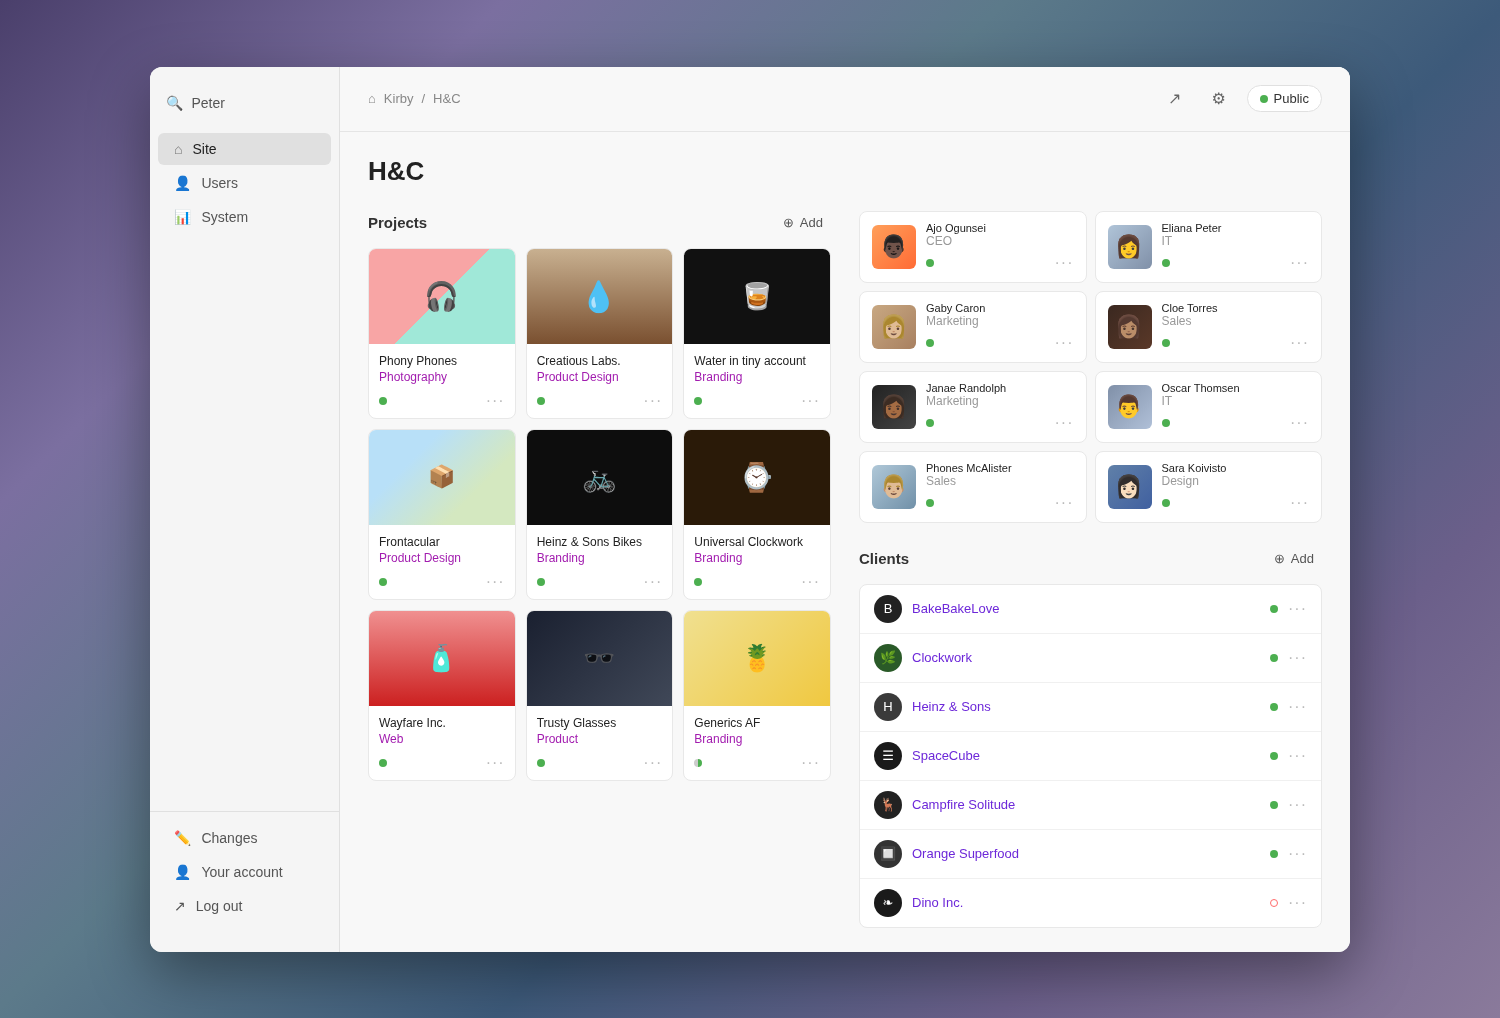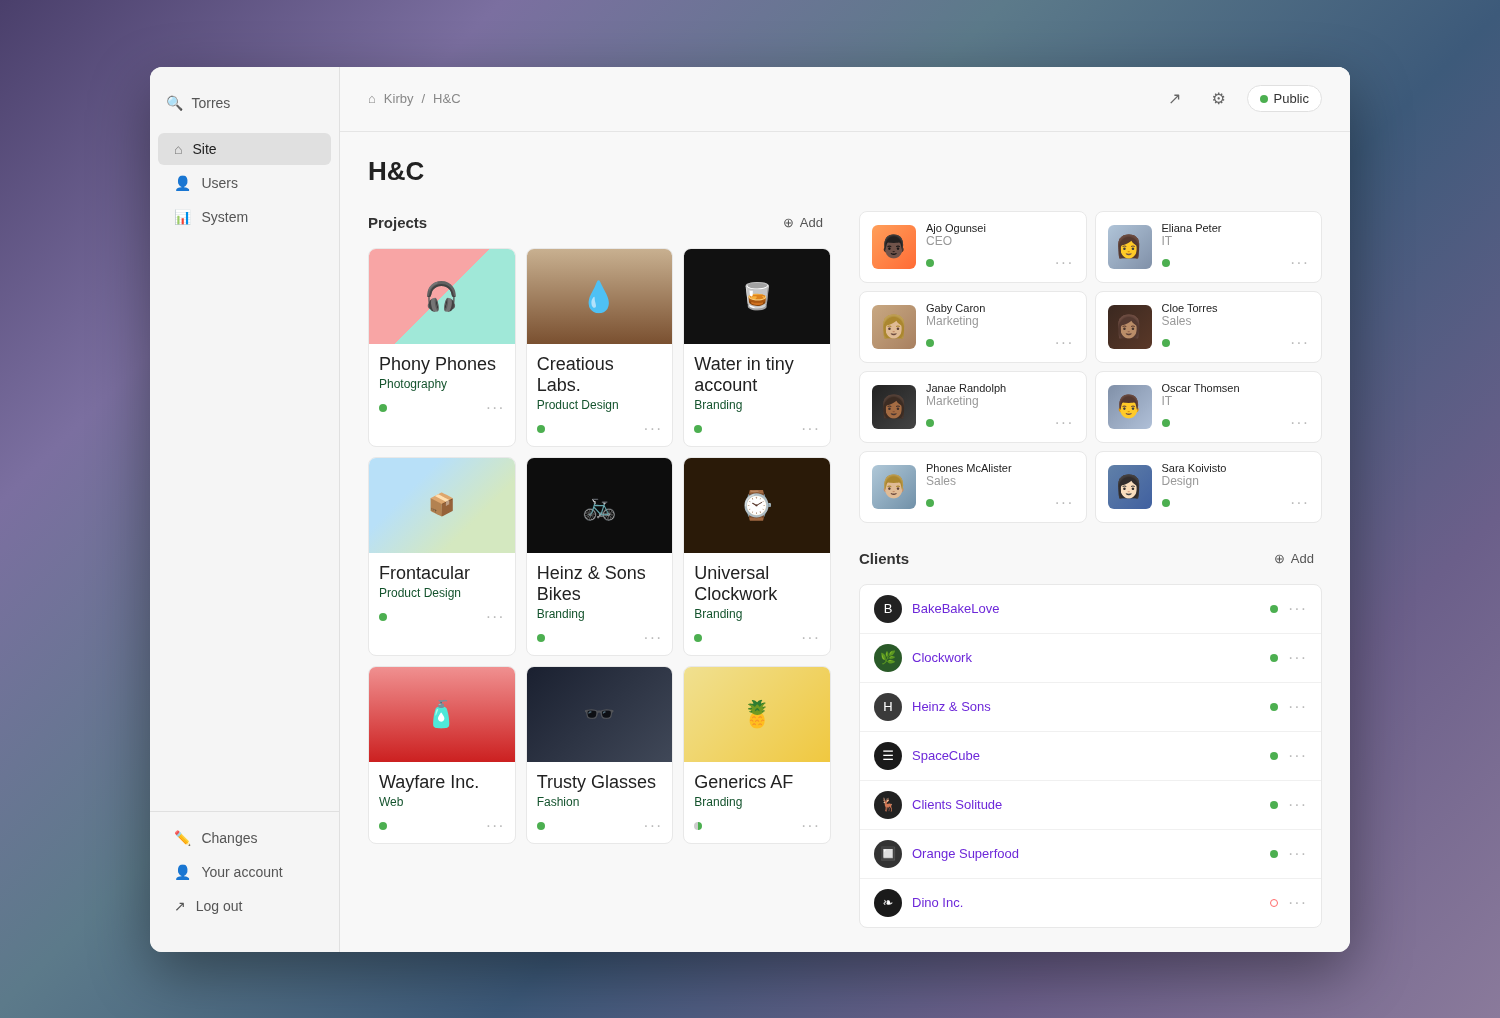--- a/index.html
+++ b/index.html
@@ -157,22 +157,22 @@
     .project-card {
       background: #fff;
       border-radius: 8px;
       overflow: hidden;
       cursor: pointer;
       border: 1px solid #e8e8e8;
     }
     .thumb-phony { background: linear-gradient(135deg, #f8a5a5 0%, #f8a5a5 50%, #a0e8d8 50%, #a0e8d8 100%); position: relative; }
     .thumb-phony::after { content: '🎧'; position: absolute; top: 50%; left: 50%; transform: translate(-50%,-50%); font-size: 28px; }
     .project-info { padding: 10px 10px 8px; }
-    .project-name { font-size: 18px; font-weight: 500; color: #222; margin-bottom: 2px; }
-    .project-type { font-size: 12px; color: #14532d; margin-bottom: 8px; }
+    .project-name { font-size: 12px; font-weight: 500; color: #222; margin-bottom: 2px; }
+    .project-type { font-size: 12px; color: #a21caf; margin-bottom: 8px; }
     .project-footer {
       display: flex;
       align-items: center;
       justify-content: space-between;
     }
     .dot-green { width: 8px; height: 8px; border-radius: 50%; background: #4CAF50; }
     .dot-half { width: 8px; height: 8px; border-radius: 50%; background: conic-gradient(#4CAF50 180deg, #ccc 180deg); }
     .more-btn { color: #bbb; font-size: 16px; cursor: pointer; letter-spacing: 1px; background: none; border: none; }
     
     .team-grid {
@@ -248,21 +248,21 @@
     .av-sara { background: linear-gradient(135deg, #6080a8 0%, #4060a0 100%); }
   </style>
 </head>
 <body>
 
 <div class="app-window">
 
   <aside class="sidebar">
     <div class="sidebar-search">
       <span class="icon">🔍</span>
-      <span>Torres</span>
+      <span>Peter</span>
     </div>
 
     <nav class="sidebar-nav">
       <div class="sidebar-item active">
         <span class="sidebar-icon">⌂</span>
         <span>Site</span>
       </div>
       <div class="sidebar-item">
         <span class="sidebar-icon">👤</span>
         <span>Users</span>
@@ -419,21 +419,21 @@
                 </div>
               </div>
             </div>
 
             <div class="project-card">
               <div class="thumb-box" style="background: linear-gradient(135deg, #1a2030, #404858);">
                 <span style="font-size:26px; opacity:0.7;">🕶️</span>
               </div>
               <div class="project-info">
                 <div class="project-name">Trusty Glasses</div>
-                <div class="project-type">Fashion</div>
+                <div class="project-type">Product</div>
                 <div class="project-footer">
                   <span class="dot-green"></span>
                   <button class="more-btn">···</button>
                 </div>
               </div>
             </div>
 
             <div class="project-card">
               <div class="thumb-box" style="background: linear-gradient(135deg, #f0e090, #f0c840);">
                 <span style="font-size:26px;">🍍</span>
@@ -604,21 +604,21 @@
 
               <div class="client-item">
                 <div class="client-logo" style="background:#1a1a1a;">☰</div>
                 <span class="client-name">SpaceCube</span>
                 <span class="dot-green"></span>
                 <button class="more-btn">···</button>
               </div>
 
               <div class="client-item">
                 <div class="client-logo" style="background:#222;">🦌</div>
-                <span class="client-name">Clients Solitude</span>
+                <span class="client-name">Campfire Solitude</span>
                 <span class="dot-green"></span>
                 <button class="more-btn">···</button>
               </div>
 
               <div class="client-item">
                 <div class="client-logo" style="background:#333;">🔲</div>
                 <span class="client-name">Orange Superfood</span>
                 <span class="dot-green"></span>
                 <button class="more-btn">···</button>
               </div>

